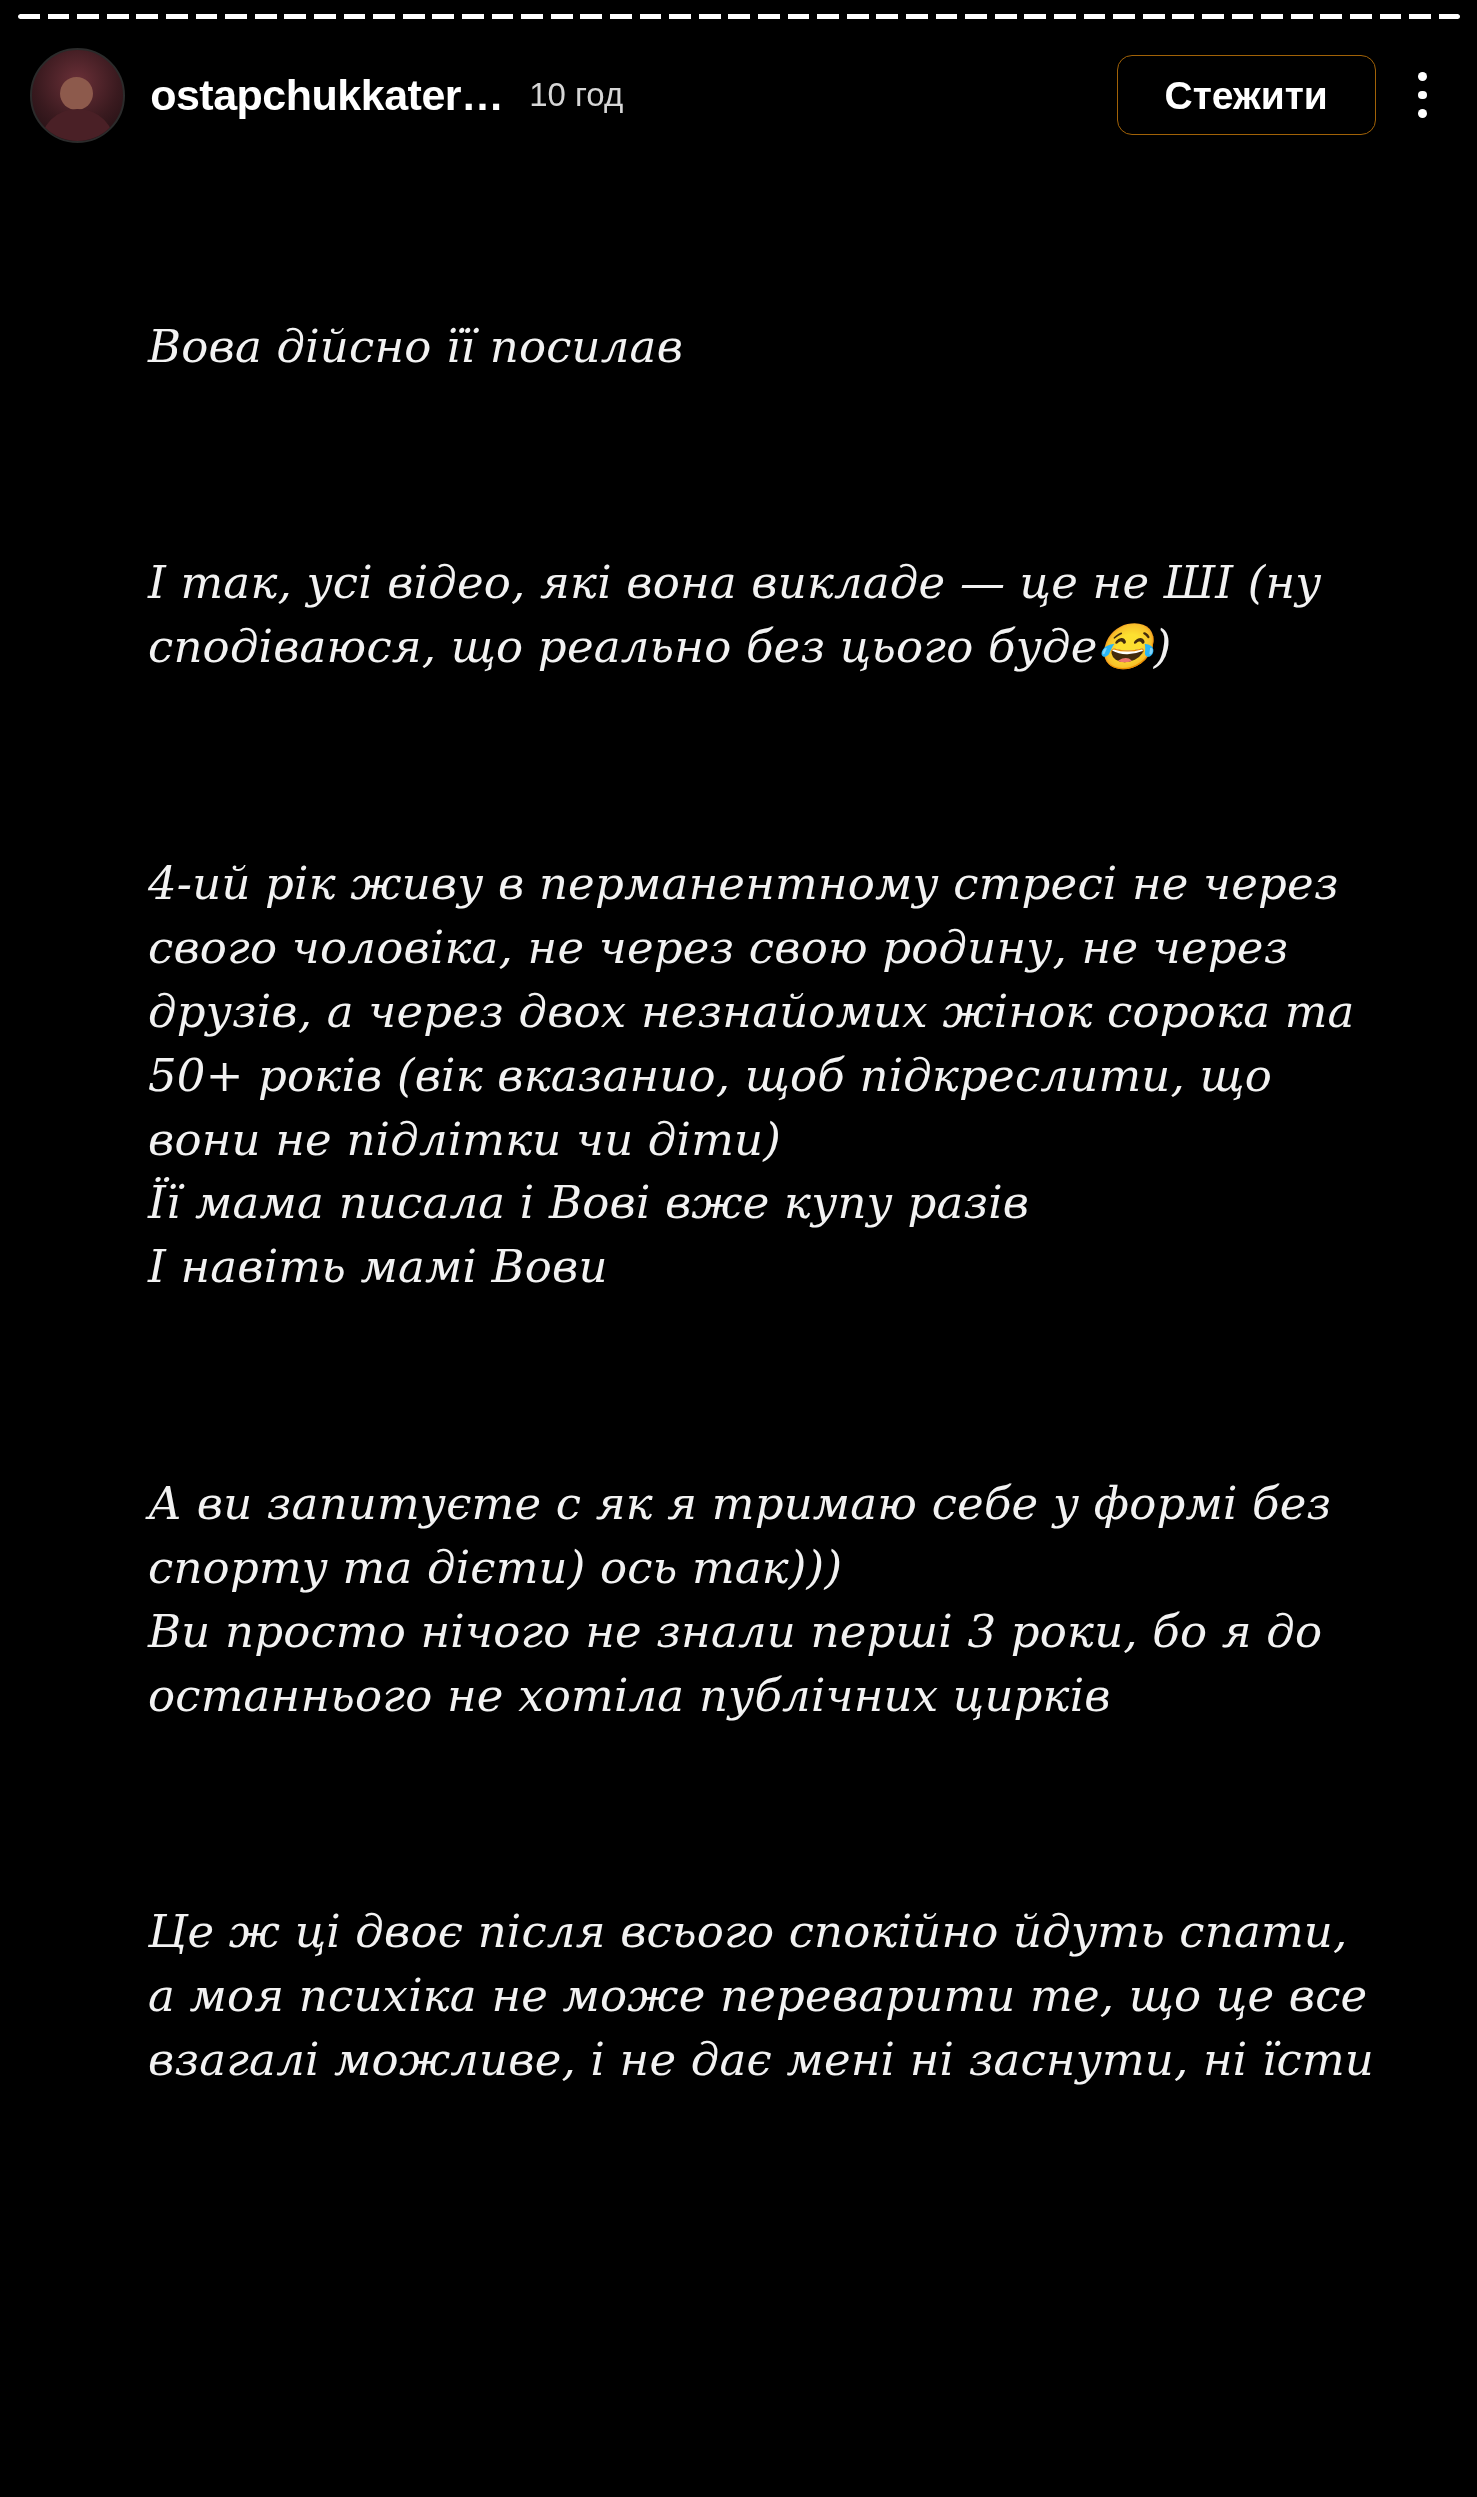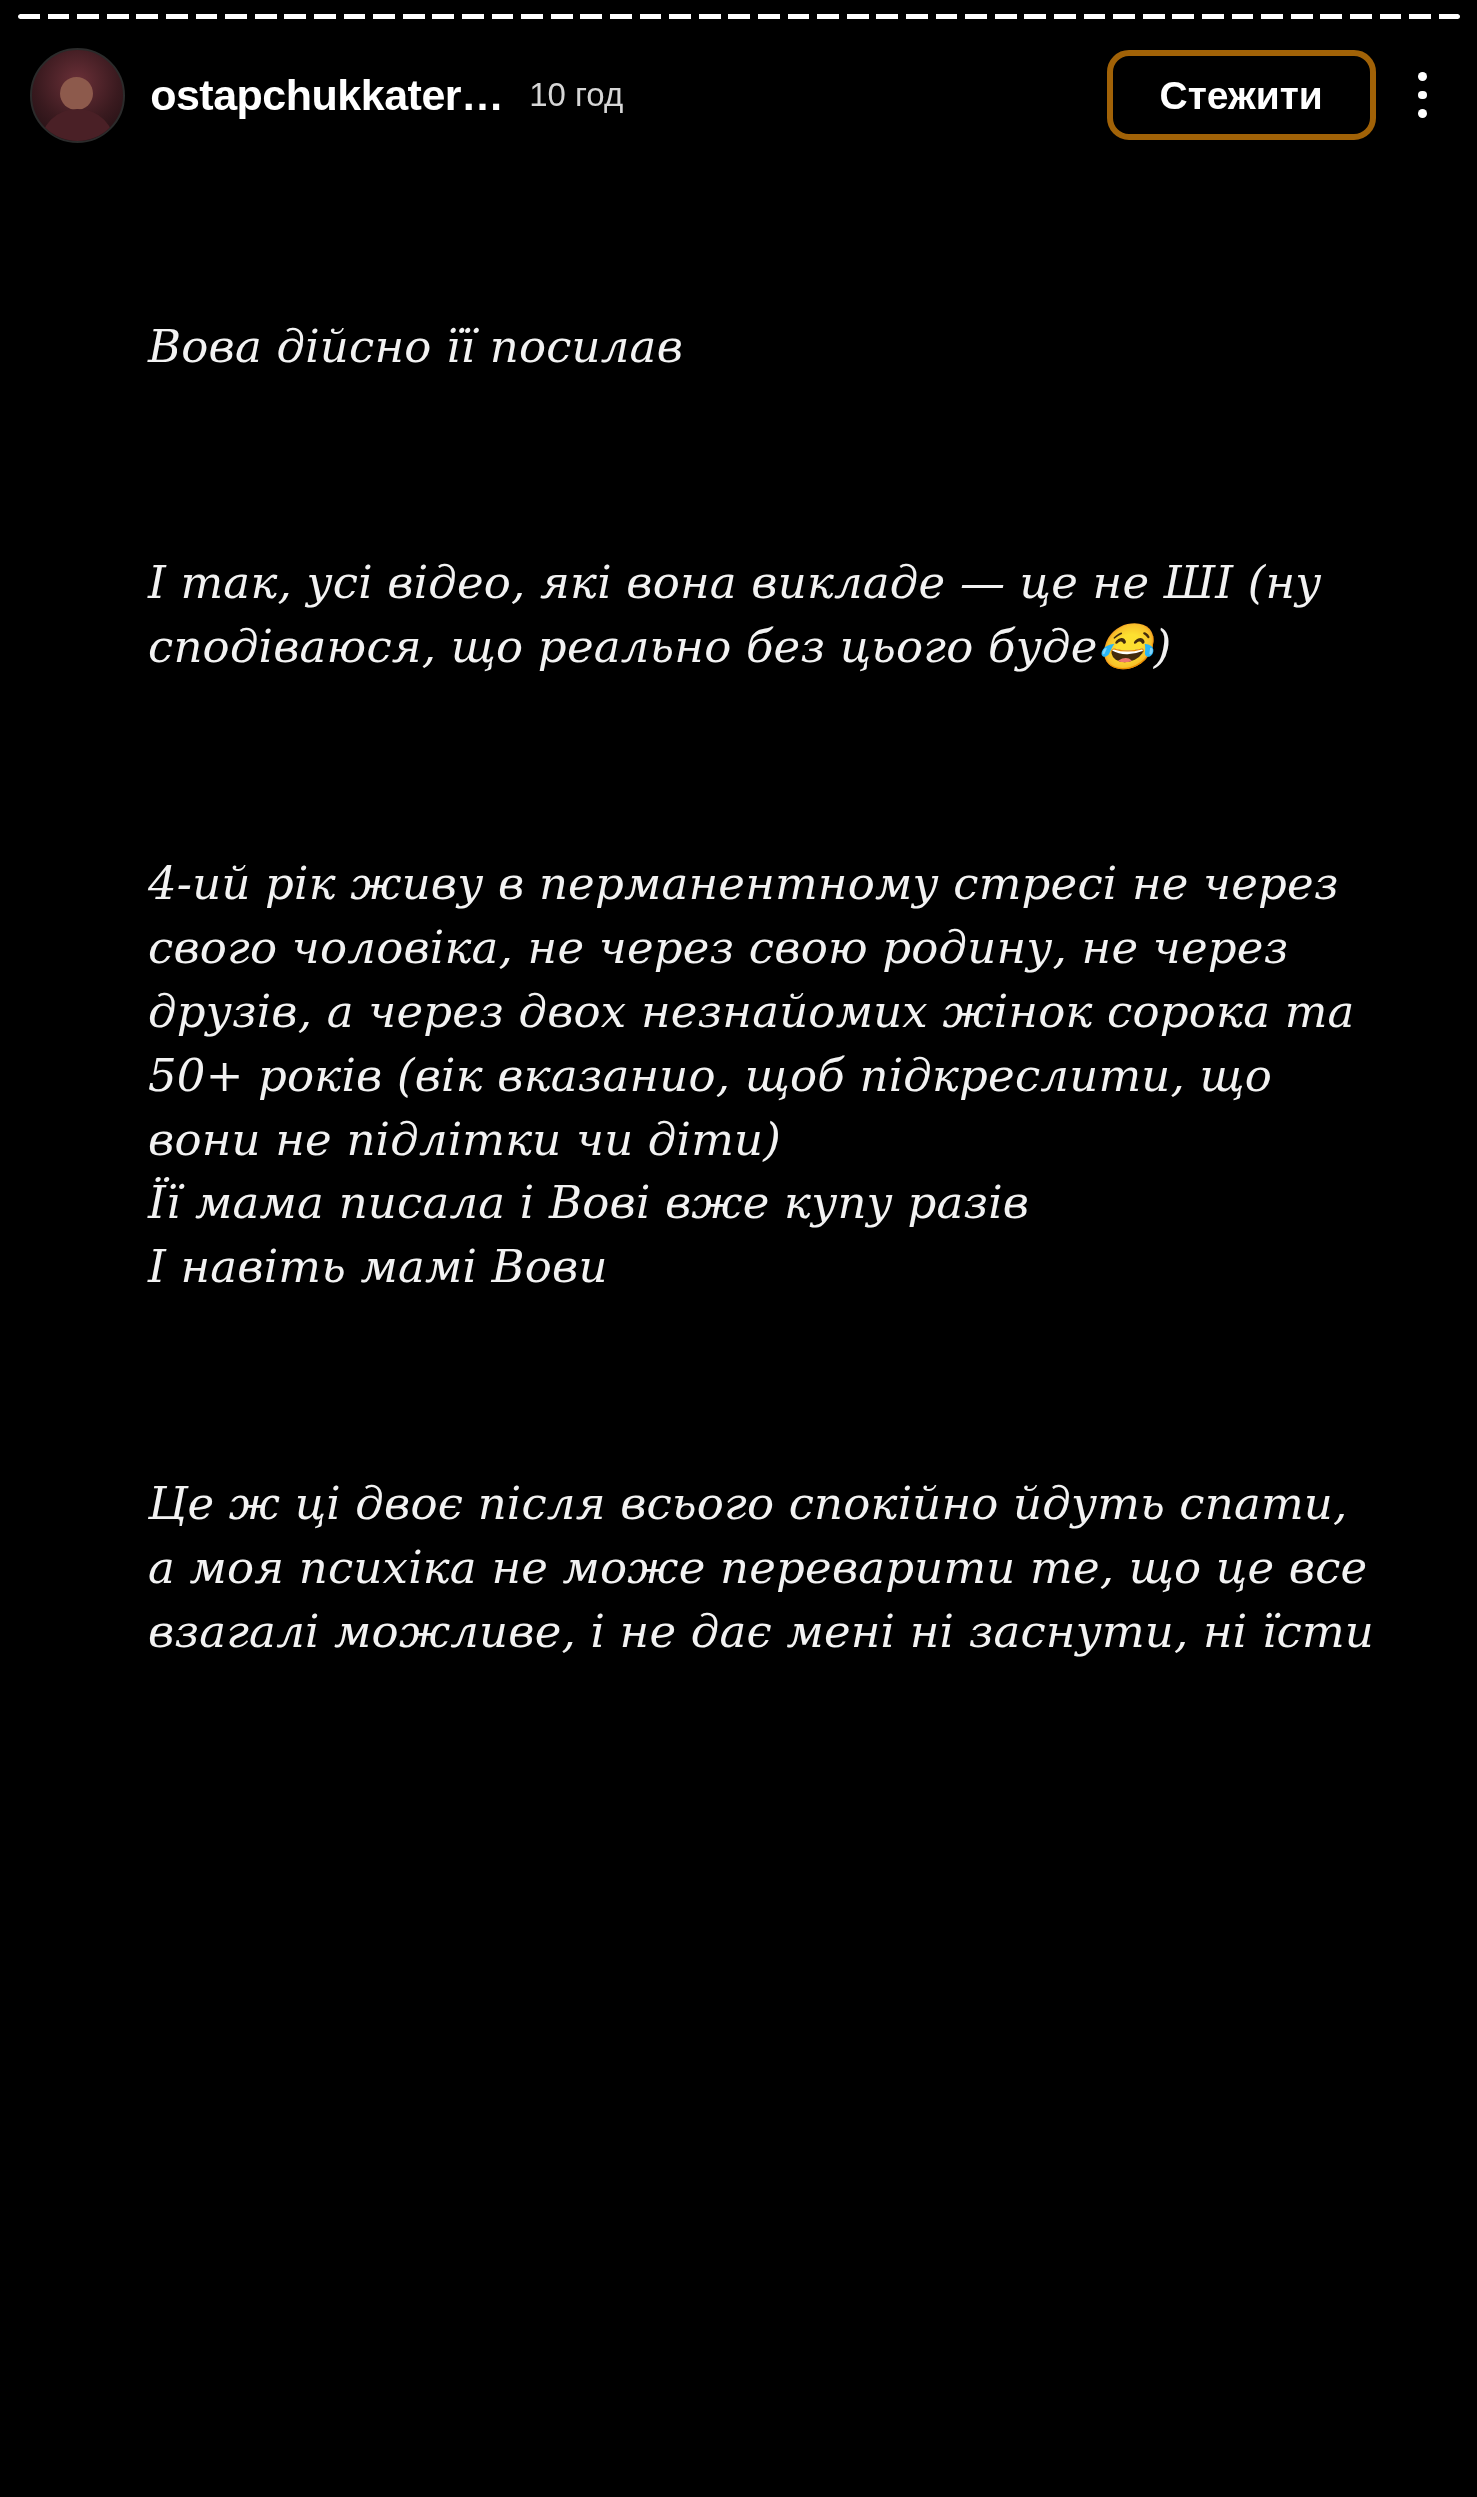--- a/index.html
+++ b/index.html
@@ -109,22 +109,22 @@
   }
   .timestamp {
     margin-left: 25.6px;
     font-size: 33px;
     font-weight: 400;
     color: #d6d6d6;
     white-space: nowrap;
   }
   .header-spacer { flex: 1 1 auto; }
   .follow-btn {
-    border: 6px solid #a16207;
-    border-radius: 22px;
+    border: 1px solid #a16207;
+    border-radius: 15px;
     background: transparent;
     color: #ffffff;
     font-family: "Liberation Sans", sans-serif;
     font-size: 39px;
     font-weight: 700;
     padding: 19.7px 47px;
     line-height: 1;
     cursor: pointer;
     white-space: nowrap;
   }
@@ -190,15 +190,17 @@
     <span></span>
   </div>
 </div>
 
 <div class="story-body">
   <p class="para">Вова дійсно її посилав</p>
   <p class="para">І так, усі відео, які вона викладе — це не ШІ (ну сподіваюся, що реально без цього буде😂)</p>
   <p class="para">4-ий рік живу в перманентному стресі не через свого чоловіка, не через свою родину, не через друзів, а через двох незнайомих жінок сорока та 50+ років (вік вказанио, щоб підкреслити, що вони не підлітки чи діти)
 Її мама писала і Вові вже купу разів
 І навіть мамі Вови</p>
+  <p class="para">А ви запитуєте с як я тримаю себе у формі без спорту та дієти) ось так)))
+Ви просто нічого не знали перші 3 роки, бо я до останнього не хотіла публічних цирків</p>
   <p class="para">Це ж ці двоє після всього спокійно йдуть спати, а моя психіка не може переварити те, що це все взагалі можливе, і не дає мені ні заснути, ні їсти</p>
 </div>
 
 
 </body></html>

